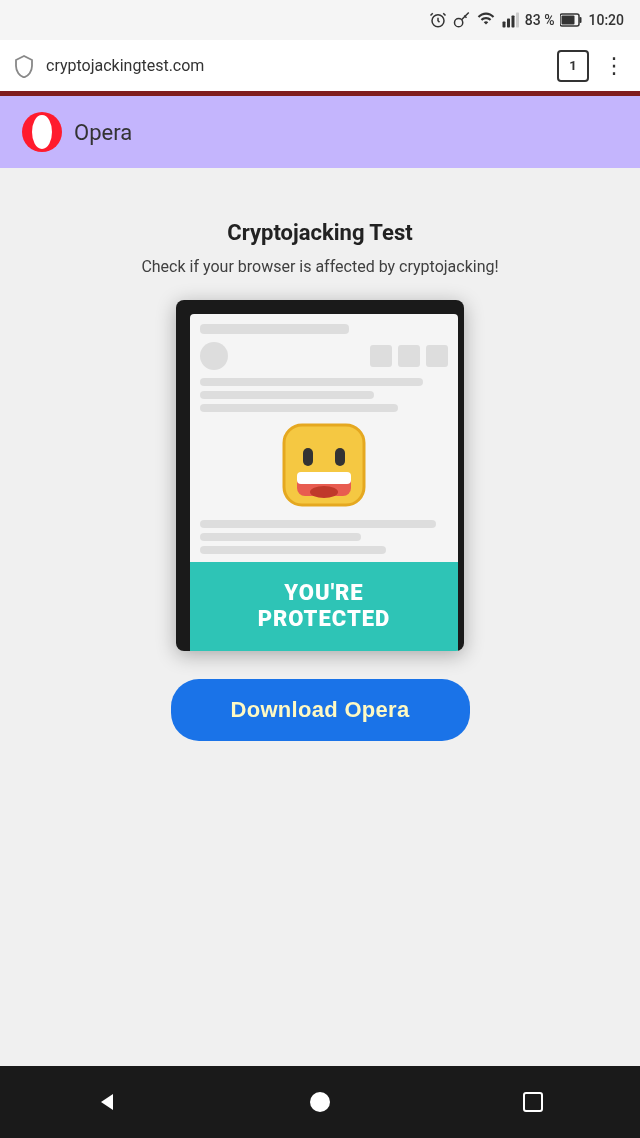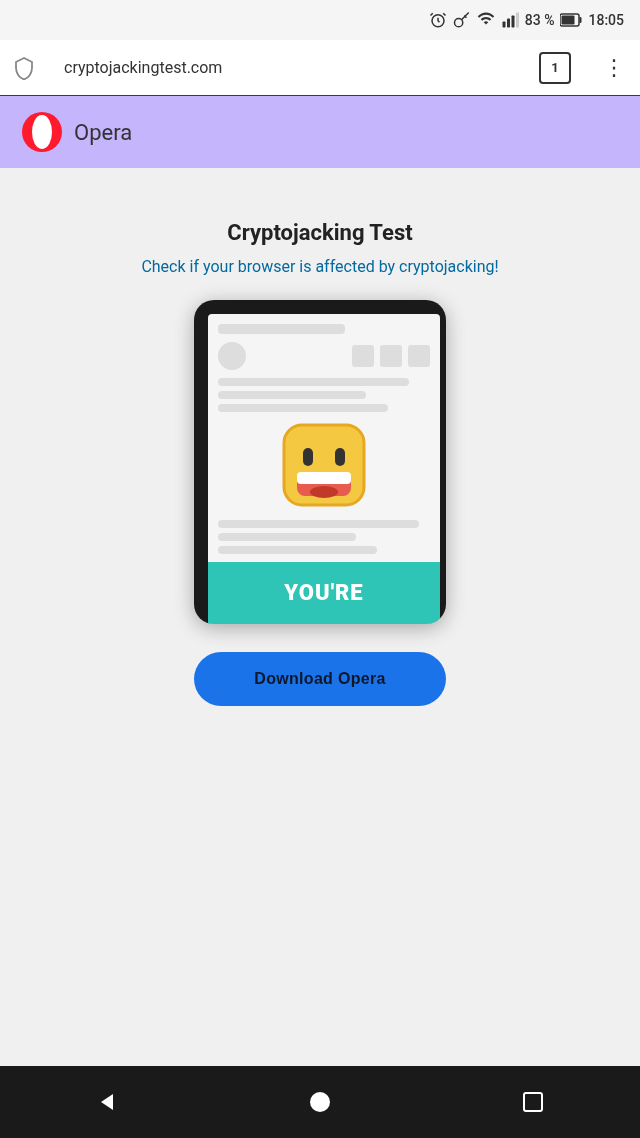--- a/index.html
+++ b/index.html
@@ -30,25 +30,25 @@
     }
     .status-text {
       font-size: 14px;
       font-weight: 500;
       color: #333;
     }
 
     
     .browser-chrome {
       background: #ffffff;
-      border-bottom: 1px solid #7f1d1d;
+      border-bottom: 5px solid #7f1d1d;
       padding: 8px 12px;
       display: flex;
       align-items: center;
-      gap: 28px;
+      gap: 10px;
       height: 56px;
     }
     .shield-icon-wrap {
       width: 24px;
       height: 24px;
       flex-shrink: 0;
     }
     .url-bar {
       flex: 1;
       font-size: 16px;
@@ -118,30 +118,30 @@
       font-size: 22px;
       font-weight: 700;
       color: #222;
       margin-bottom: 12px;
       text-align: center;
       margin-top: 24px;
     }
 
     .page-subtitle {
       font-size: 16px;
-      color: #0369a1;
+      color: #404040;
       text-align: center;
       margin-bottom: 24px;
     }
 
     
     .phone-mockup {
-      width: 252px;
+      width: 288px;
       background: #1a1a1a;
-      border-radius: 20px;
+      border-radius: 8px;
       overflow: hidden;
       padding: 14px 6px 0 14px;
       margin-bottom: 28px;
       box-shadow: 0 4px 20px rgba(0,0,0,0.3);
     }
     .phone-screen {
       background: #f5f5f5;
       border-radius: 4px 4px 0 0;
       overflow: hidden;
     }
@@ -206,25 +206,25 @@
       color: #444;
       text-align: center;
       line-height: 1.6;
       margin-bottom: 24px;
       padding: 0 10px;
     }
 
     
     .download-btn {
       background: #1a73e8;
-      color: #0f172a;
+      color: #fef9c3;
       border: none;
       border-radius: 28px;
       padding: 18px 60px;
-      font-size: 16px;
+      font-size: 22px;
       font-weight: 600;
       cursor: pointer;
       letter-spacing: 0.3px;
       margin-bottom: 36px;
     }
 
     
     .nav-bar {
       background: #1a1a1a;
       height: 72px;
@@ -275,21 +275,21 @@
       <rect x="14" y="6" width="4" height="16" rx="1"></rect>
       <rect x="20" y="2" width="4" height="20" rx="1" fill="#ccc"></rect>
     </svg>
     <span class="status-text">83 %</span>
 
     <svg width="22" height="14" viewBox="0 0 22 14">
       <rect x="0" y="1" width="19" height="12" rx="2" fill="none" stroke="#333" stroke-width="1.5"></rect>
       <rect x="1.5" y="2.5" width="13" height="9" rx="1" fill="#333"></rect>
       <rect x="19.5" y="4" width="2" height="6" rx="1" fill="#333"></rect>
     </svg>
-    <span class="status-text">18:05</span>
+    <span class="status-text">10:20</span>
   </div>
 </div>
 
 <div class="browser-chrome">
   <div class="shield-icon-wrap">
     <svg width="24" height="24" viewBox="0 0 24 24" fill="none" stroke="#888" stroke-width="1.8">
       <path d="M12 2L4 6v6c0 5.25 3.5 10.15 8 11.35C16.5 22.15 20 17.25 20 12V6L12 2z"></path>
     </svg>
   </div>
   <span class="url-bar">cryptojackingtest.com</span>
@@ -353,20 +353,21 @@
             <ellipse cx="45" cy="72" rx="14" ry="6" fill="#c0392b"></ellipse>
           </svg>
 
           <div style="height:8px;background:#ddd;border-radius:4px;margin-bottom:5px;width:95%;"></div>
           <div style="height:8px;background:#ddd;border-radius:4px;margin-bottom:5px;width:65%;"></div>
           <div style="height:8px;background:#ddd;border-radius:4px;margin-bottom:8px;width:75%;"></div>
         </div>
 
         <div class="protected-banner">
           <div class="protected-text">YOU'RE</div>
+          <div class="protected-text">PROTECTED</div>
         </div>
       </div>
     </div>
 
 
     <button class="download-btn">Download Opera</button>
 
   </div>
 </div>
 

